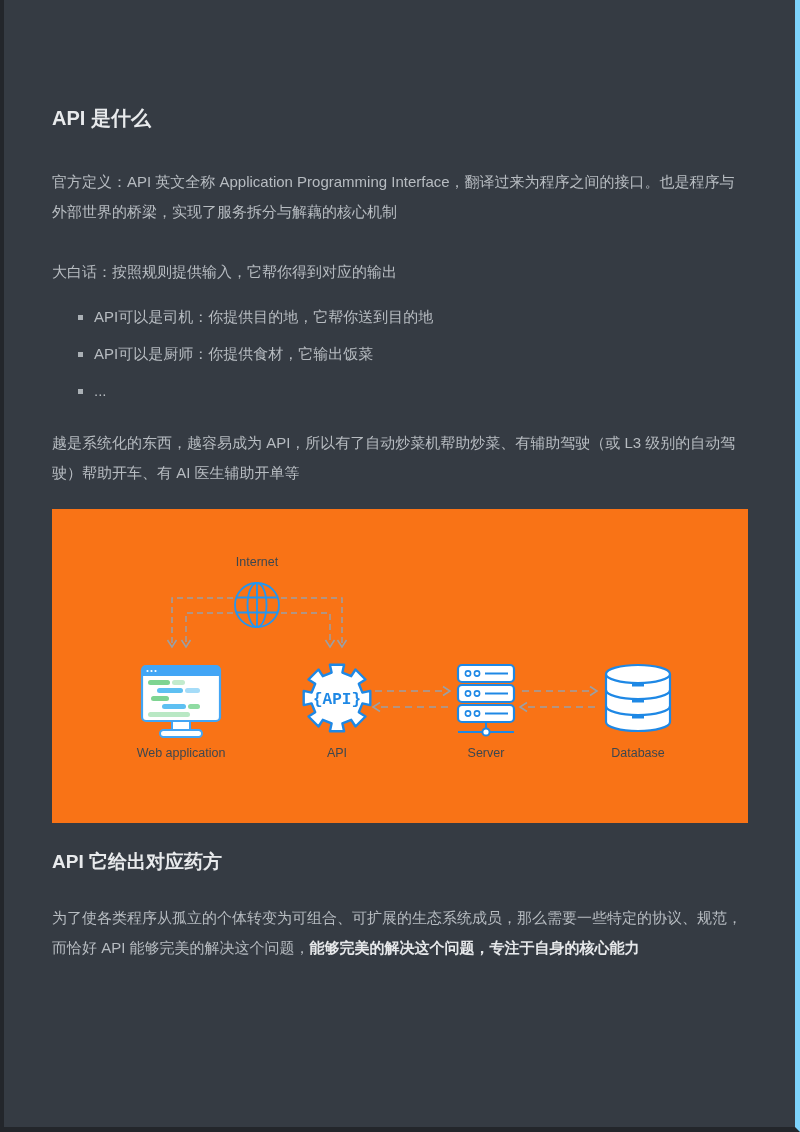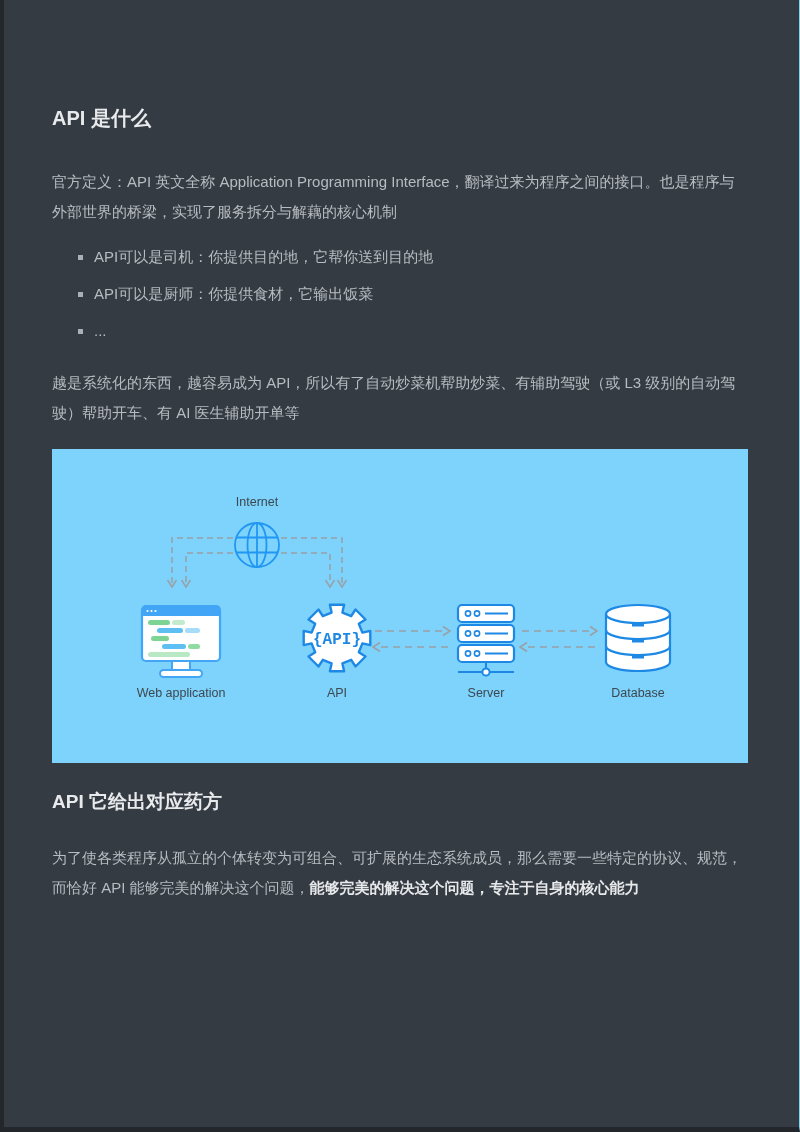--- a/index.html
+++ b/index.html
@@ -2,21 +2,21 @@
 <html><head>
 <meta charset="utf-8">
 <style>
   html,body{margin:0;padding:0;background:#23262b;}
   .page{
     position:relative;
     width:800px;height:1132px;
     background:#353b43;
     box-sizing:border-box;
     border-left:4px solid #23262b;
-    border-right:1px solid #7dd3fc;
+    border-right:5px solid #7dd3fc;
     border-bottom:5px solid #23262b;
     overflow:hidden;
     font-family:"Liberation Sans","DejaVu Sans",sans-serif;
   }
   .content{width:696px;margin:0 0 0 48px;}
   h1.sec-title{
     margin:104px 0 0;
     font-size:20px;line-height:28px;
     color:#e8eaec;font-weight:bold;
   }
@@ -45,21 +45,21 @@
   }
   ul.analogy li:last-child{margin-bottom:0;}
   ul.analogy li .bullet-sq{
     position:absolute;left:0;top:10px;
     width:5px;height:5px;background:#aab0b5;
   }
   p.p-summary{margin-top:25px;}
   .card{
     margin-top:21px;
     width:696px;height:314px;
-    background:#7dd3fc;
+    background:#f97316;
   }
   p.p-necessity{margin-top:28px;}
   p.p-necessity strong{color:#e7e9eb;font-weight:bold;}
   .dlabel{
     font-family:"Liberation Sans","DejaVu Sans",sans-serif;
     font-size:12.5px;fill:#3d474f;
   }
   .gear-text{
     font-family:"Liberation Mono","DejaVu Sans Mono",monospace;
     font-size:16px;font-weight:bold;fill:#1e88e5;
@@ -68,20 +68,21 @@
 </head>
 <body>
 
 <div class="page">
   <div class="content">
 
     <h1 class="sec-title">API 是什么</h1>
 
     <p class="body p-official">官方定义：API 英文全称 Application Programming Interface，翻译过来为程序之间的接口。也是程序与外部世界的桥梁，实现了服务拆分与解藕的核心机制</p>
 
+    <p class="body p-plain">大白话：按照规则提供输入，它帮你得到对应的输出</p>
 
     <ul class="analogy">
       <li><span class="bullet-sq"></span><span>API可以是司机：你提供目的地，它帮你送到目的地</span></li>
       <li><span class="bullet-sq"></span><span>API可以是厨师：你提供食材，它输出饭菜</span></li>
       <li><span class="bullet-sq"></span></li>
       <li><span class="bullet-sq"></span><span>...</span></li>
     </ul>
 
     <p class="body p-summary">越是系统化的东西，越容易成为 API，所以有了自动炒菜机帮助炒菜、有辅助驾驶（或 L3 级别的自动驾驶）帮助开车、有 AI 医生辅助开单等</p>
 

